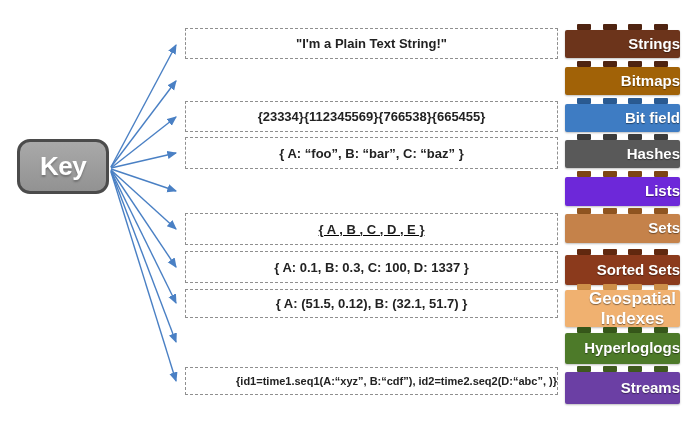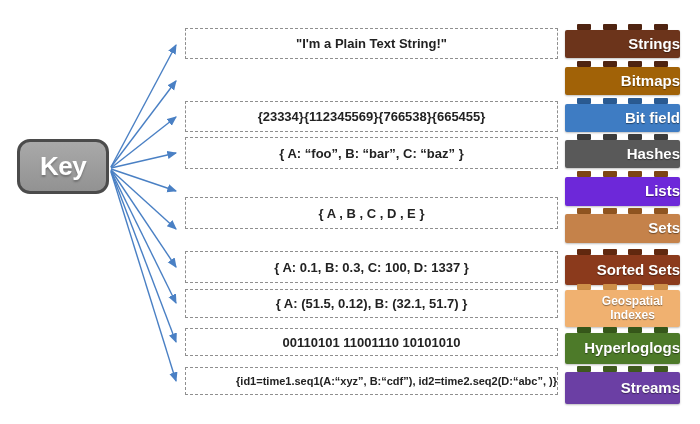--- a/index.html
+++ b/index.html
@@ -40,21 +40,21 @@
   .brick-body {
     position:absolute; left:0; top:6px; width:100%;
     border-radius:2px;
     display:flex; align-items:center; justify-content:flex-end; text-align:center;
     box-shadow:0 1px 2px rgba(0,0,0,0.25);
   }
   .brick-body span {
     color:#fff; font-weight:bold; font-size:15px; line-height:1.12;
     text-shadow:0 1px 1px rgba(0,0,0,0.45);
   }
-  .brick.geo .brick-body span { font-size:12px;padding-left:20px; }
+  .brick.geo .brick-body span { font-size:17px;padding-left:20px; }
 
   
   .c-strings  .brick-body { background:#6c341b; } .c-strings  .stud { background:#4f2411; }
   .c-bitmaps  .brick-body { background:#a16207; } .c-bitmaps  .stud { background:#4f2411; }
   .c-bitfield .brick-body { background:#3e7cc3; } .c-bitfield .stud { background:#2a5a91; }
   .c-hashes   .brick-body { background:#595959; } .c-hashes   .stud { background:#3b3b3b; }
   .c-lists    .brick-body { background:#6d28d9; } .c-lists    .stud { background:#7d4515; }
   .c-sets     .brick-body { background:#c5824a; } .c-sets     .stud { background:#8f5420; }
   .c-sorted   .brick-body { background:#8b3a1c; } .c-sorted   .stud { background:#61280f; }
   .c-geo      .brick-body { background:#f0b170; } .c-geo      .stud { background:#cd8f49; }
@@ -92,32 +92,29 @@
 
   <div class="value-box" style="top:28px;">
       <span>"I'm a Plain Text String!"</span>
     </div>
   <div class="value-box" style="top:101px;">
       <span>{23334}{112345569}{766538}{665455}</span>
     </div>
   <div class="value-box" style="top:137px;height:32px;">
       <span>{ A: “foo”, B: “bar”, C: “baz”  }</span>
     </div>
-  <div class="value-box" style="top:197px;height:32px;">
+  <div class="value-box" style="top:213px;height:32px;text-decoration:underline;">
       <span>{ A , B , C , D , E }</span>
     </div>
   <div class="value-box" style="top:251px;height:32px;">
       <span>{ A: 0.1, B: 0.3, C: 100, D: 1337 }</span>
     </div>
   <div class="value-box" style="top:289px;height:29px;">
       <span>{ A: (51.5, 0.12), B: (32.1, 51.7)  }</span>
     </div>
-  <div class="value-box" style="top:328px;height:28px;">
-      <span>00110101 11001110 10101010</span>
-    </div>
   <div class="value-box small" style="top:367px;height:28px;justify-content:flex-end;">
       <span>{id1=time1.seq1(A:“xyz”, B:“cdf”), id2=time2.seq2(D:“abc”, )}</span>
     </div>
 
   <div class="brick c-strings" style="top:24px;">
     <div class="studs">
         <div class="stud"></div>
         <div class="stud"></div>
         <div class="stud"></div>
         <div class="stud"></div>

